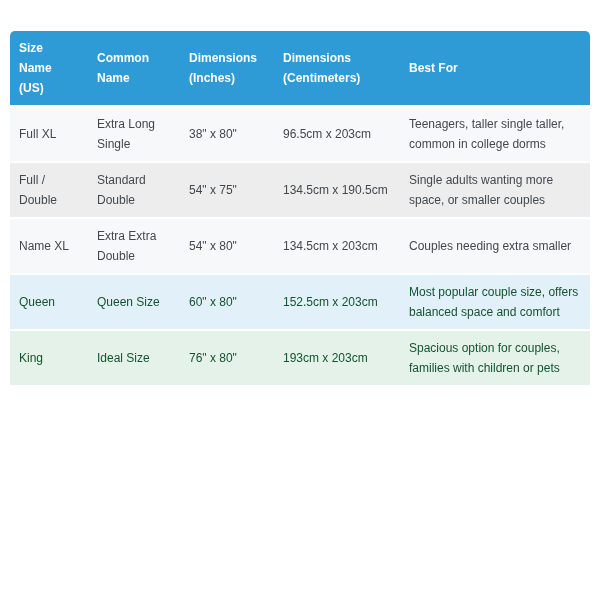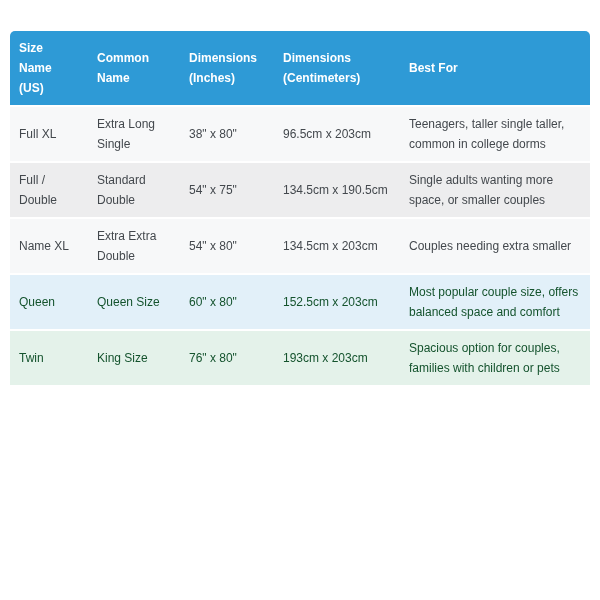--- a/index.html
+++ b/index.html
@@ -103,21 +103,21 @@
           <td>Couples needing extra smaller</td>
         </tr>
         <tr class="v-blue bold">
           <td>Queen</td>
           <td>Queen Size</td>
           <td>60" x 80"</td>
           <td>152.5cm x 203cm</td>
           <td>Most popular couple size, offers balanced space and comfort</td>
         </tr>
         <tr class="v-green bold">
-          <td>Twin</td>
-          <td>King Size</td>
+          <td>King</td>
+          <td>Ideal Size</td>
           <td>76" x 80"</td>
           <td>193cm x 203cm</td>
           <td>Spacious option for couples, families with children or pets</td>
         </tr>
       </tbody>
   </table>
 </div>
 
 </body></html>

